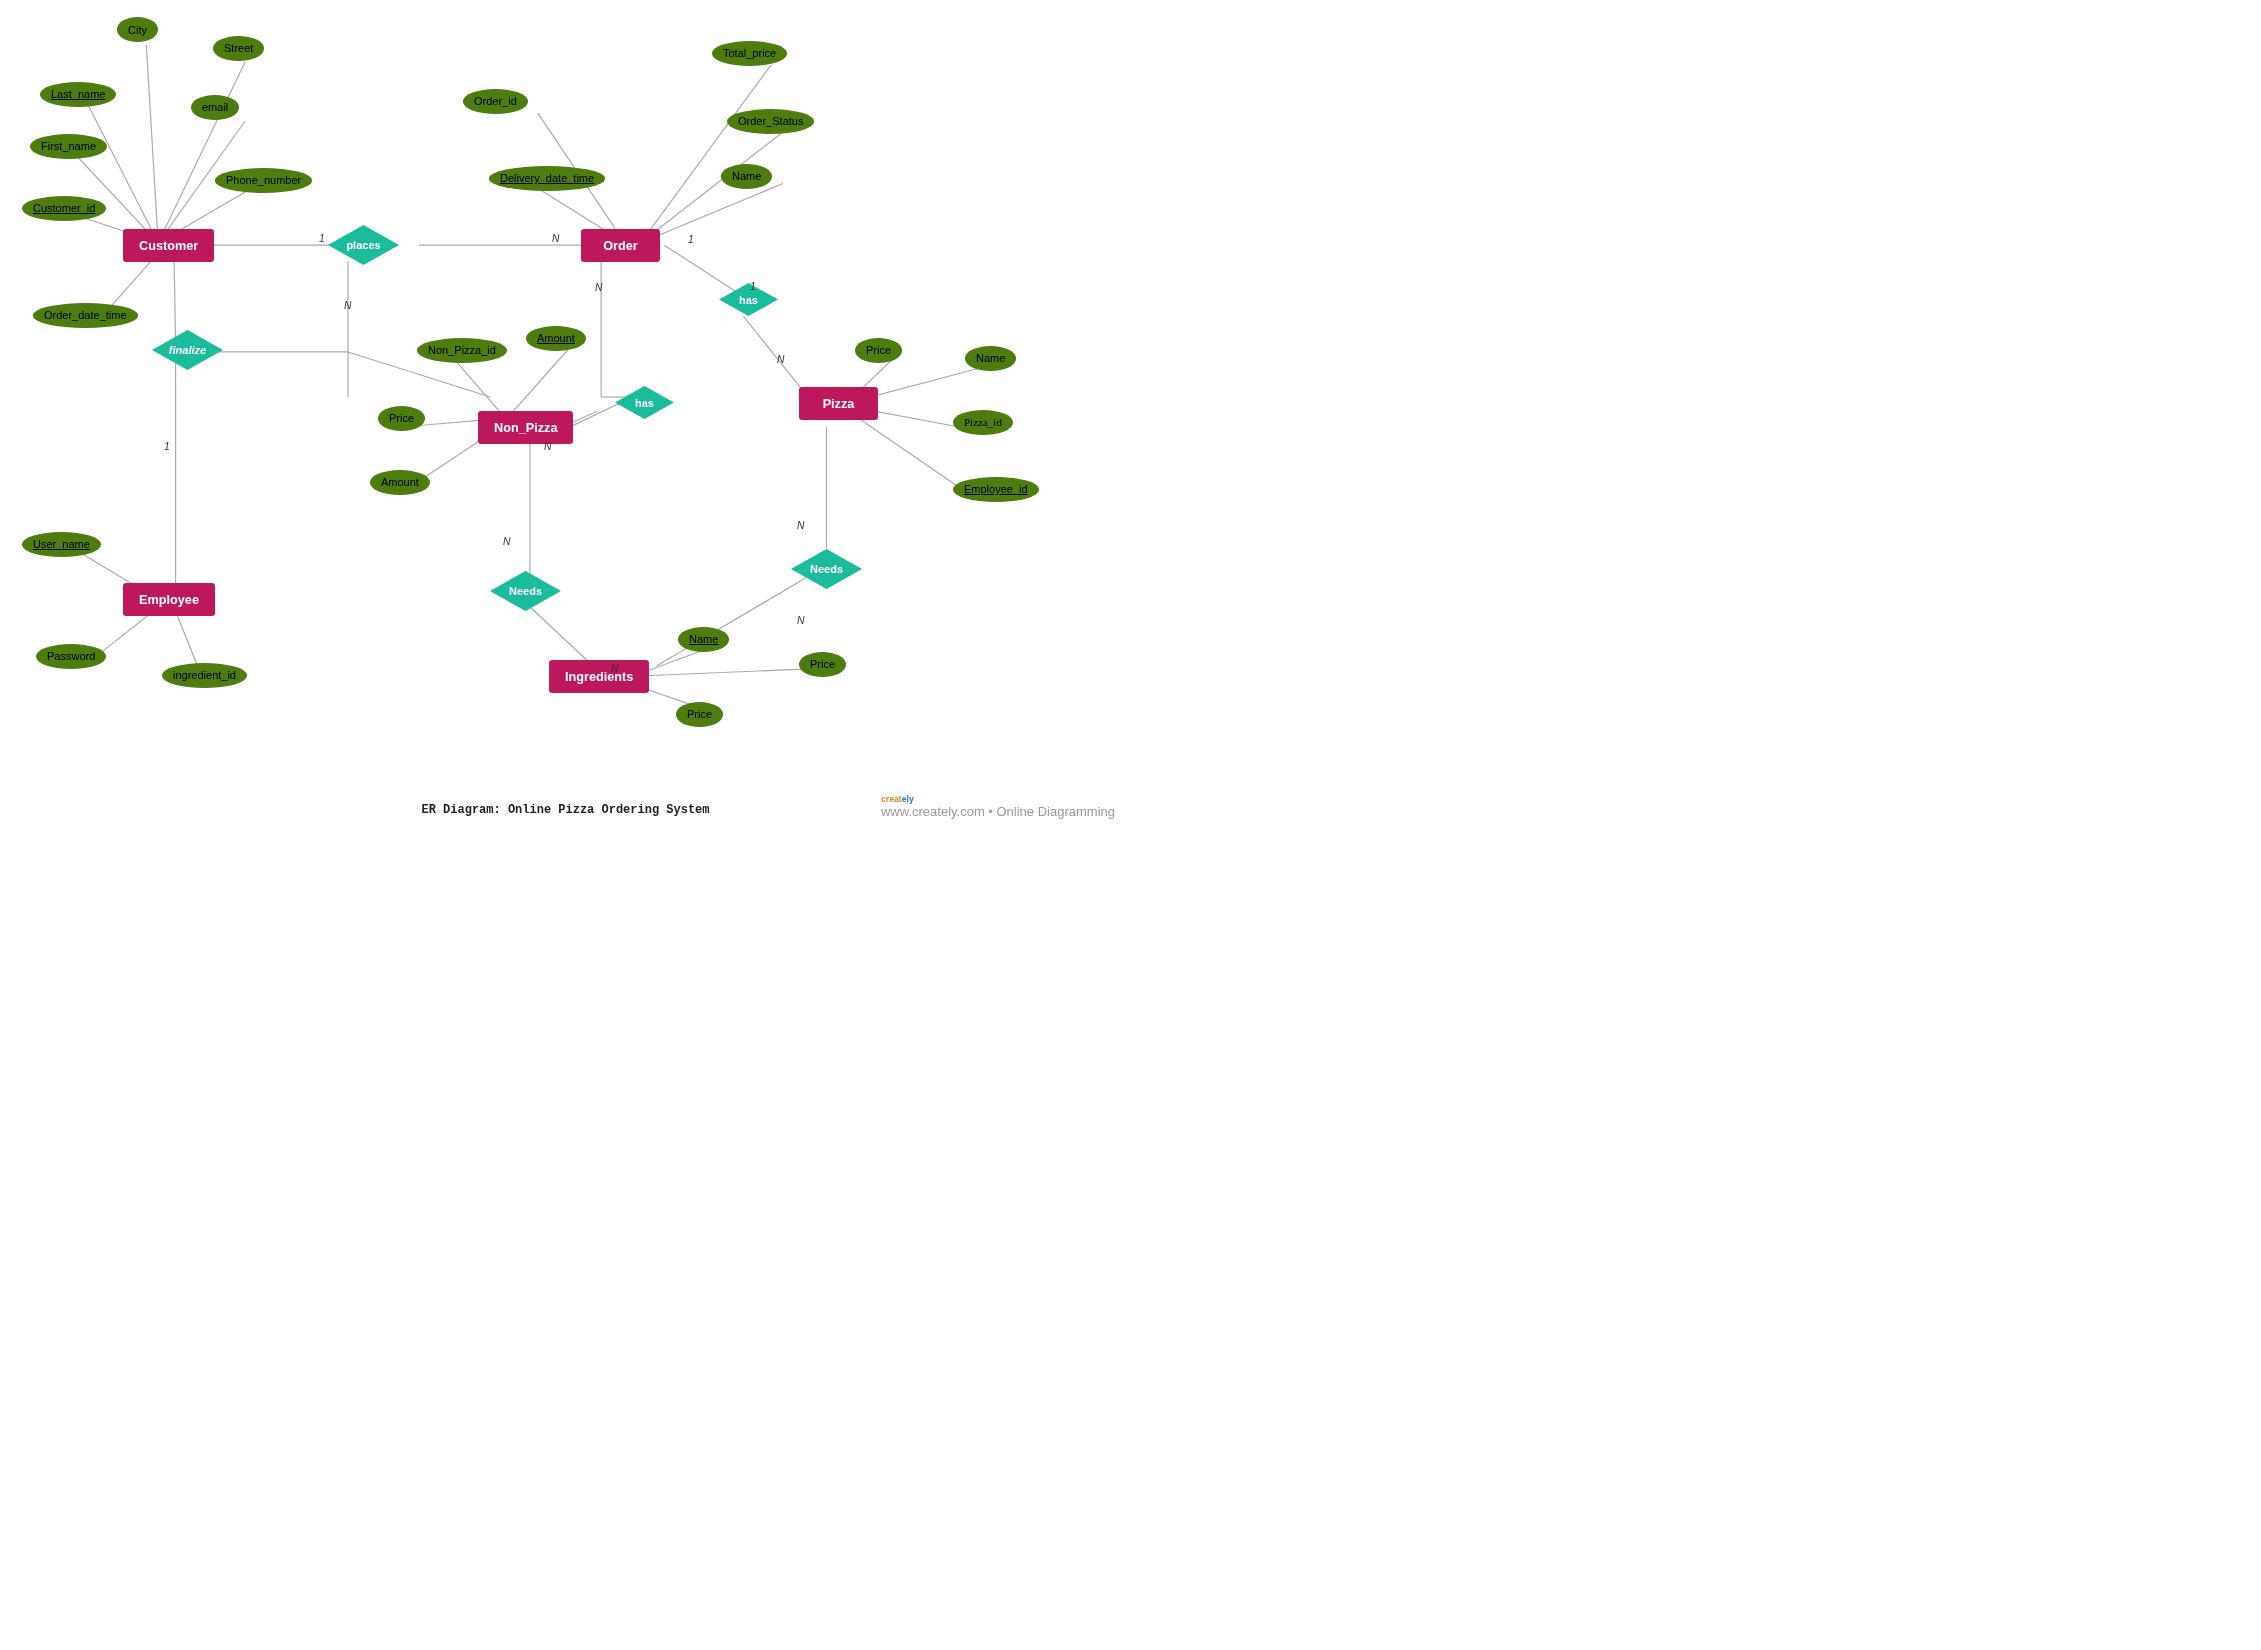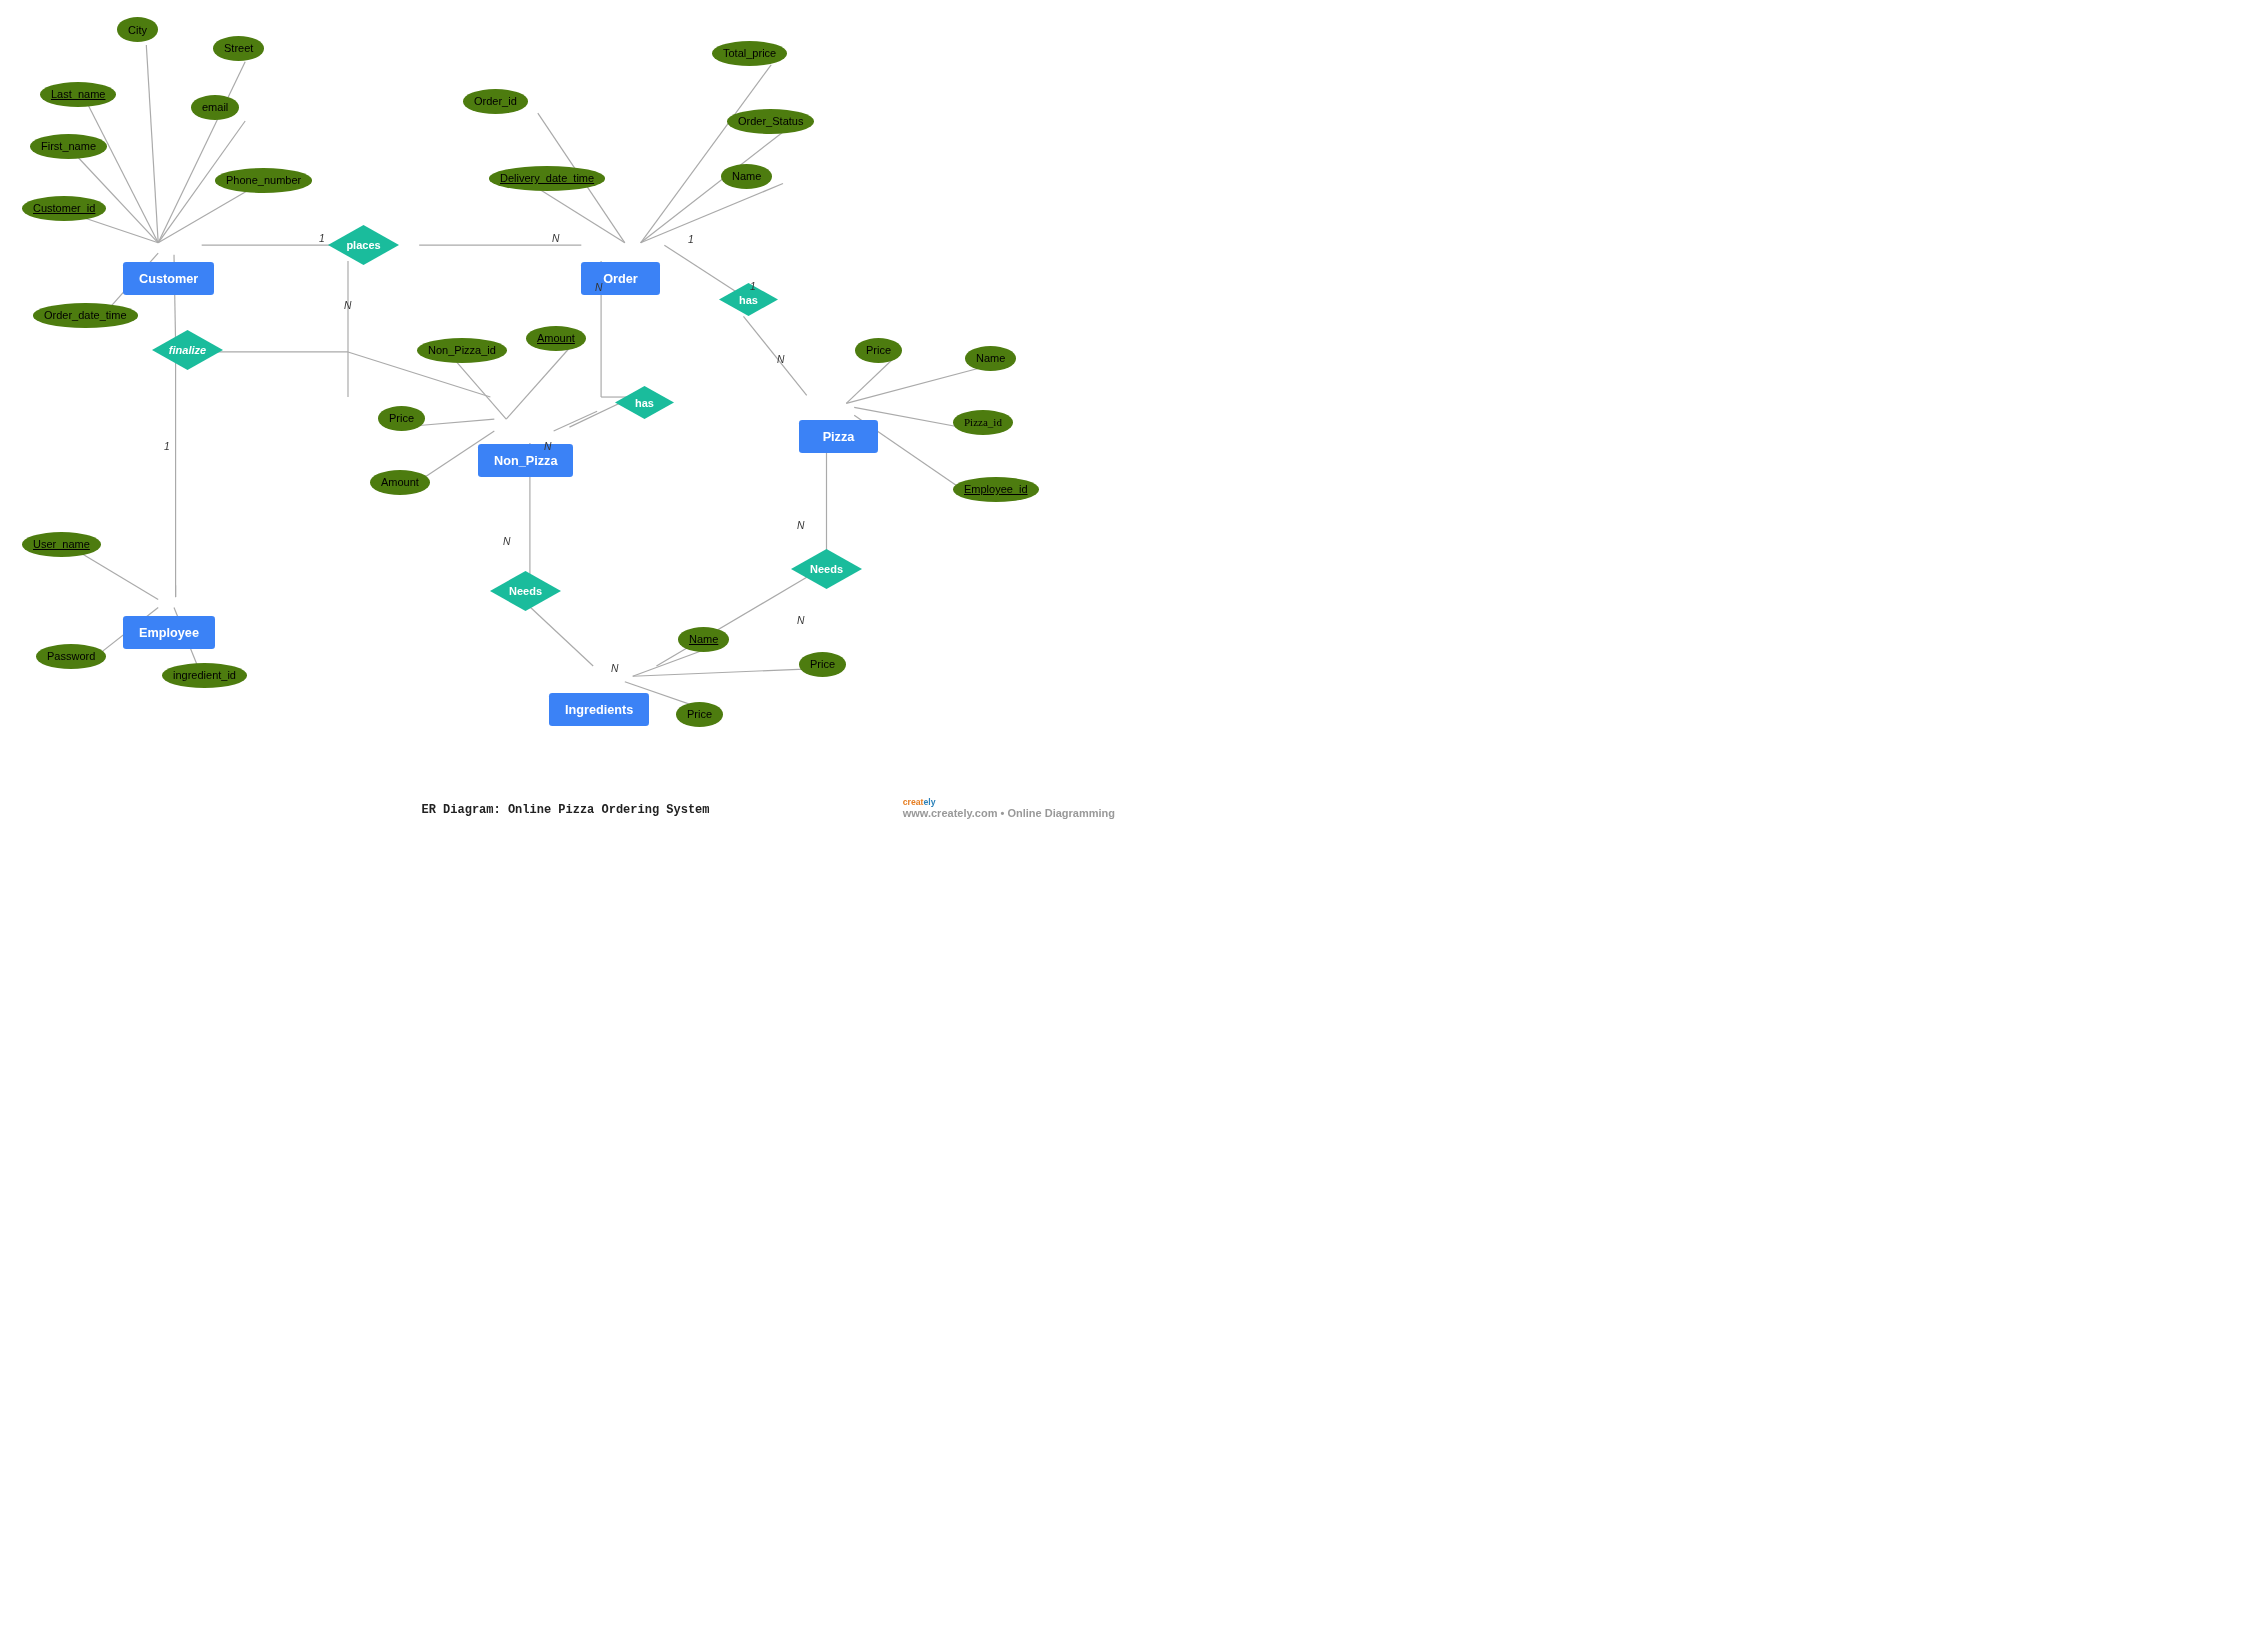--- a/index.html
+++ b/index.html
@@ -18,29 +18,28 @@
     }
     svg.connections {
       position: absolute;
       top: 0; left: 0;
       width: 1131px;
       height: 783px;
       pointer-events: none;
     }
     .entity {
       position: absolute;
-      background: #3b82f6;
+      background: #be185d;
       color: #fff;
       font-weight: bold;
       font-size: 12.7px;
       padding: 9.5px 16px;
       border-radius: 3.2px;
       text-align: center;
       min-width: 79px;
-      margin-top: 33px;
     }
     .relation {
       position: absolute;
       width: 71px;
       height: 40px;
       background: #1abc9c;
       color: #fff;
       font-weight: bold;
       font-size: 11px;
       display: flex;
@@ -254,15 +253,15 @@
   <div class="label-1" style="left:611px;top:663px;">N</div>
   <div class="label-1" style="left:797px;top:520px;">N</div>
   <div class="label-1" style="left:797px;top:615px;">N</div>
 </div>
 
 <div class="footer">
   <span>ER Diagram: Online Pizza Ordering System</span>
 </div>
 <div class="creately-logo">
   <span class="orange">creat</span><span class="blue">ely</span><br>
-  <span style="font-size:11px;font-weight:bold;">www.creately.com • Online Diagramming</span>
+  <span style="font-size:13px;">www.creately.com • Online Diagramming</span>
 </div>
 
 
 </body></html>

